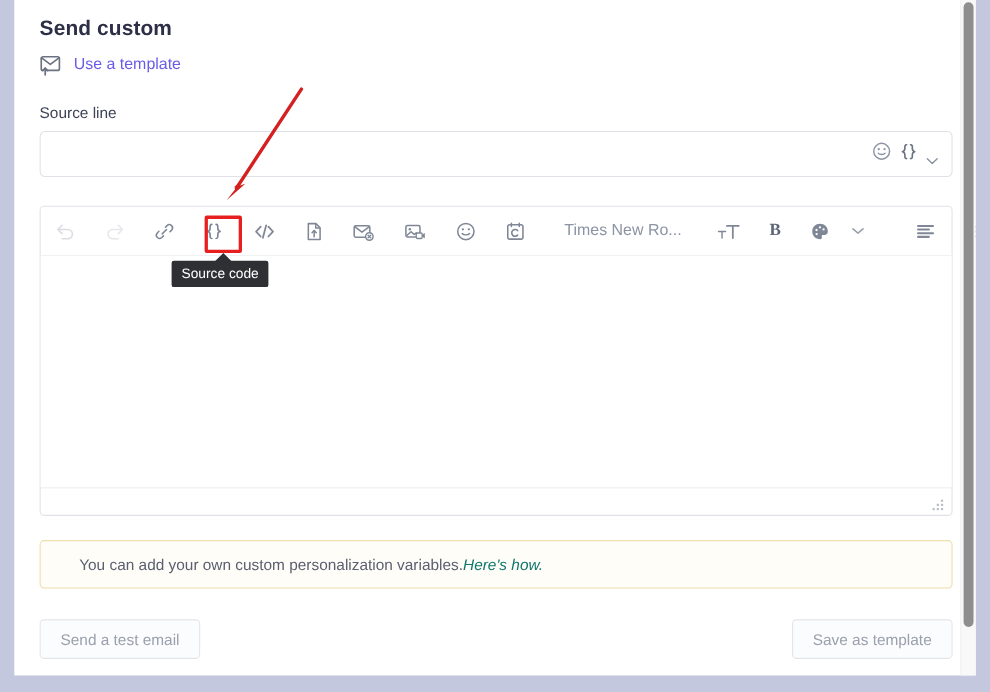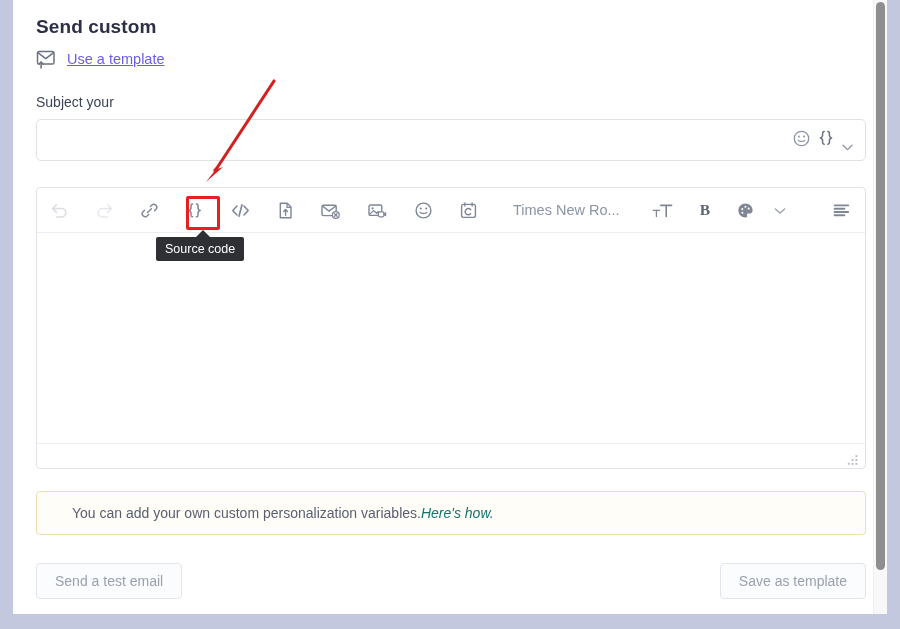--- a/index.html
+++ b/index.html
@@ -43,21 +43,20 @@
     gap: 9px;
     margin-top: 12px;
     width: max-content;
     cursor: pointer;
   }
   .tpl-icon { width: 22px; height: 19px; display:block; }
   .tpl-link {
     color: #6b5ce7;
     font-size: 14.5px;
     line-height: 1;
-    text-decoration: underline;
   }
 
   .field-label {
     margin-top: 25px;
     font-size: 14px;
     color: #3d4357;
   }
 
   .subject-box {
     margin-top: 9px;
@@ -224,21 +223,21 @@
             <path d="M1.5 3.2 A1.6 1.6 0 0 1 3.1 1.6 H16.4 A1.6 1.6 0 0 1 18 3.2 V12.4 A1.6 1.6 0 0 1 16.4 14 H6.6" stroke="#6b7280" stroke-width="1.5" stroke-linecap="round"></path>
             <path d="M1.9 2.6 L9.75 8.6 L17.6 2.6" stroke="#6b7280" stroke-width="1.5" stroke-linecap="round" stroke-linejoin="round"></path>
             <path d="M1.5 3.2 V12.4 A1.6 1.6 0 0 0 3.1 14" stroke="#6b7280" stroke-width="1.5" stroke-linecap="round"></path>
             <path d="M5.1 18 V12.2" stroke="#6b7280" stroke-width="1.6" stroke-linecap="round"></path>
             <path d="M2.9 14.2 L5.1 12 L7.3 14.2" stroke="#6b7280" stroke-width="1.6" stroke-linecap="round" stroke-linejoin="round"></path>
           </svg>
         </span>
         <span class="tpl-link">Use a template</span>
       </div>
 
-      <div class="field-label">Subject your</div>
+      <div class="field-label">Source line</div>
 
       <div class="subject-box">
         <span class="subj-icon">
           <svg width="17" height="17" viewBox="0 0 17 17" fill="none">
             <circle cx="8.5" cy="8.5" r="7.2" stroke="#8b93a4" stroke-width="1.3"></circle>
             <circle cx="5.9" cy="6.6" r="1" fill="#8b93a4"></circle>
             <circle cx="11.1" cy="6.6" r="1" fill="#8b93a4"></circle>
             <path d="M5.3 10.3 C6.4 11.8 10.6 11.8 11.7 10.3" stroke="#8b93a4" stroke-width="1.2" stroke-linecap="round"></path>
           </svg>
         </span>

